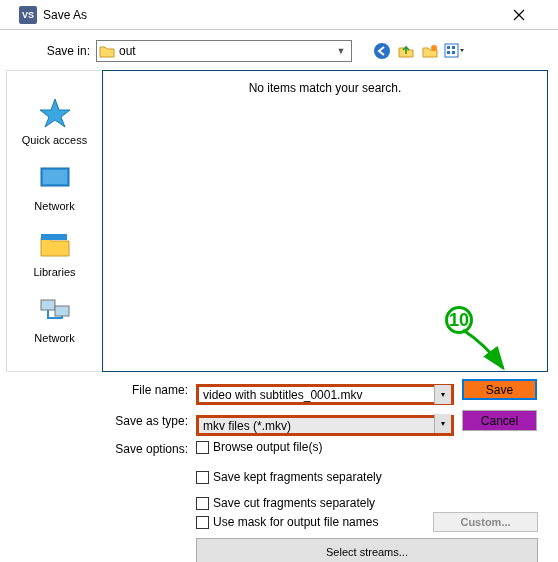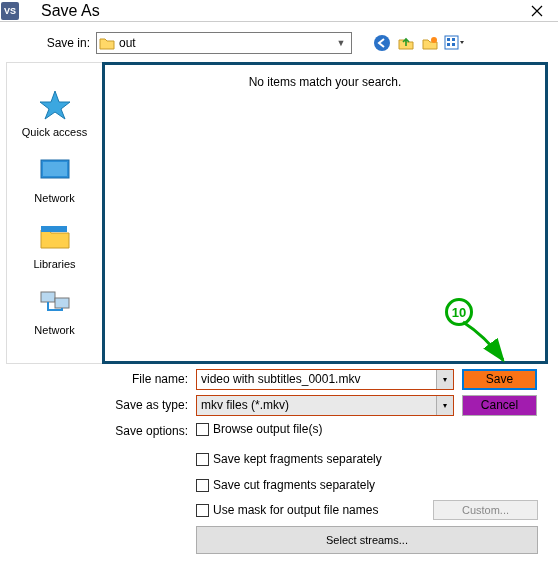--- a/index.html
+++ b/index.html
@@ -1,51 +1,51 @@
 <!DOCTYPE html>
 <html><head>
 <meta charset="utf-8">
 <style>
 * { box-sizing: border-box; margin: 0; padding: 0; }
 body { font-family: "Segoe UI", Tahoma, sans-serif; font-size: 12px; background: #fff; width: 558px; height: 562px; overflow: hidden; position: relative; }
-.titlebar { height: 22px; display: flex; align-items: center; padding: 0 1px; border-bottom: 1px solid #ccc; gap: 16px; }
+.titlebar { height: 30px; display: flex; align-items: center; padding: 0 19px; border-bottom: 1px solid #ccc; }
 .titlebar .app-icon { width: 18px; height: 18px; background: #4a5f8a; color: #fff; font-size: 9px; font-weight: bold; display: flex; align-items: center; justify-content: center; border-radius: 2px; margin-right: 6px; }
-.titlebar .title { flex: 1; font-size: 16px; }
+.titlebar .title { flex: 1; font-size: 12px; }
 .titlebar .close { width: 40px; height: 28px; display: flex; align-items: center; justify-content: center; font-size: 15px; }
 .savein-row { display: flex; align-items: center; height: 30px; margin: 6px 0 4px 0; padding: 0 10px 0 0; }
 .savein-label { width: 96px; text-align: right; padding-right: 6px; }
 .savein-select { display: flex; align-items: center; border: 1px solid #7a7a7a; height: 22px; width: 256px; padding: 0 2px; }
 .savein-select .folder-ic { width: 16px; height: 14px; margin-right: 4px; }
 .savein-select .sel-text { flex: 1; }
 .savein-select .drop { width: 16px; text-align: center; font-size: 9px; color: #555; }
 .nav-icons { display: flex; gap: 4px; margin-left: 20px; }
 .nav-icons .ic { width: 20px; height: 20px; display: flex; align-items: center; justify-content: center; }
 .body-area { display: flex; height: 302px; }
 .places { width: 96px; border: 1px solid #ddd; border-right: none; margin-left: 6px; display: flex; flex-direction: column; align-items: center; padding-top: 19px; }
 .place { width: 100%; text-align: center; padding: 6px 0 10px 0; font-size: 11px; }
 .place .pic { width: 40px; height: 32px; margin: 0 auto 4px auto; }
-.filelist { flex: 1; border: 3px solid #0c4a6e; margin-right: 10px; position: relative; }
+.filelist { flex: 1; border: 1px solid #0c4a6e; margin-right: 10px; position: relative; }
 .filelist .empty-msg { text-align: center; margin-top: 10px; font-size: 12px; }
 .form-area { padding: 2px 10px 0 0; position: relative; }
 .form-row { display: flex; align-items: center; min-height: 26px; }
 .form-row .lbl { width: 196px; text-align: right; padding-right: 8px; }
 .form-row .ctrl { flex: 1; display: flex; align-items: center; gap: 8px; }
-.combobox { display: flex; align-items: center; border: 1px solid #c2410c; height: 21px; background: #fff; }
+.combobox { display: flex; align-items: center; border: 3px solid #c2410c; height: 21px; background: #fff; margin-top: 10px; }
 .combobox .cb-text { flex: 1; padding: 0 4px; }
 .combobox .cb-drop { width: 17px; height: 19px; border-left: 1px solid #adadad; background: #e1e1e1; display: flex; align-items: center; justify-content: center; font-size: 8px; }
 .btn { width: 75px; height: 21px; border: 1px solid #adadad; background: #a21caf; font-size: 12px; display: flex; align-items: center; justify-content: center; }
 .btn.primary { border: 2px solid #0078d7; background: #f97316; }
 .chk-row { display: flex; align-items: center; gap: 4px; margin: 2px 0; }
 .chk { width: 13px; height: 13px; border: 1px solid #333; background: #fff; flex-shrink: 0; }
 .indent-col { margin-left: 196px; margin-right: 10px; }
 .flex-wrap { display: flex; align-items: center; gap: 8px; flex-wrap: wrap; }
-.custom-btn { width: 105px; height: 20px; border: 1px solid #bfbfbf; background: #efefef; color: #888; display: flex; align-items: center; justify-content: center; font-size: 11px; flex-shrink: 0; }
+.custom-btn { width: 105px; height: 20px; border: 1px solid #bfbfbf; background: #efefef; color: #888; display: flex; align-items: center; justify-content: center; font-size: 11px; flex-shrink: 0; font-weight: bold; }
 .streams-btn { height: 28px; border: 1px solid #adadad; background: #e1e1e1; display: flex; align-items: center; justify-content: center; font-size: 11px; }
 .annotation { position: absolute; pointer-events: none; }
-.anno-circle { width: 28px; height: 28px; border: 3px solid #0a0; border-radius: 50%; display: flex; align-items: center; justify-content: center; font-weight: bold; font-size: 13px; color: #0a0; background: #fff; }
+.anno-circle { width: 28px; height: 28px; border: 3px solid #0a0; border-radius: 50%; display: flex; align-items: center; justify-content: center; font-weight: bold; font-size: 18px; color: #0a0; background: #fff; }
 svg.folder-ic { display: block; }
 </style>
 </head>
 <body>
 
 <div class="titlebar">
   <div class="app-icon">VS</div>
   <div class="title">Save As</div>
   <div class="close">
     <svg width="12" height="12">
@@ -140,21 +140,21 @@
         <span class="cb-text">video with subtitles_0001.mkv</span>
         <span class="cb-drop">▾</span>
       </div>
       <div class="btn primary">Save</div>
     </div>
   </div>
 
   <div class="form-row">
     <div class="lbl">Save as type:</div>
     <div class="ctrl">
-      <div class="combobox" style="width:258px; background:#e9e9e9;">
+      <div class="combobox" style="width:258px; background:#e9e9e9;align-items:flex-end;">
         <span class="cb-text">mkv files (*.mkv)</span>
         <span class="cb-drop">▾</span>
       </div>
       <div class="btn">Cancel</div>
     </div>
   </div>
 
   <div class="form-row" style="align-items:flex-start; margin-top:2px;">
     <div class="lbl" style="padding-top:4px;">Save options:</div>
     <div class="ctrl" style="display:block;">
@@ -169,21 +169,21 @@
     <div class="chk-row">
       <div class="chk"></div>
       <span>Save kept fragments separately</span>
     </div>
     <div class="chk-row">
       <div class="chk"></div>
       <span>Save cut fragments separately</span>
     </div>
   </div>
 
-  <div class="indent-col flex-wrap" style="margin-top:6px;">
+  <div class="indent-col flex-wrap" style="">
     <div class="chk-row" style="flex:1;">
       <div class="chk"></div>
       <span>Use mask for output file names</span>
     </div>
     <div class="custom-btn">Custom...</div>
   </div>
 
   <div class="indent-col" style="margin-top:6px;">
     <div class="streams-btn">Select streams...</div>
   </div>

